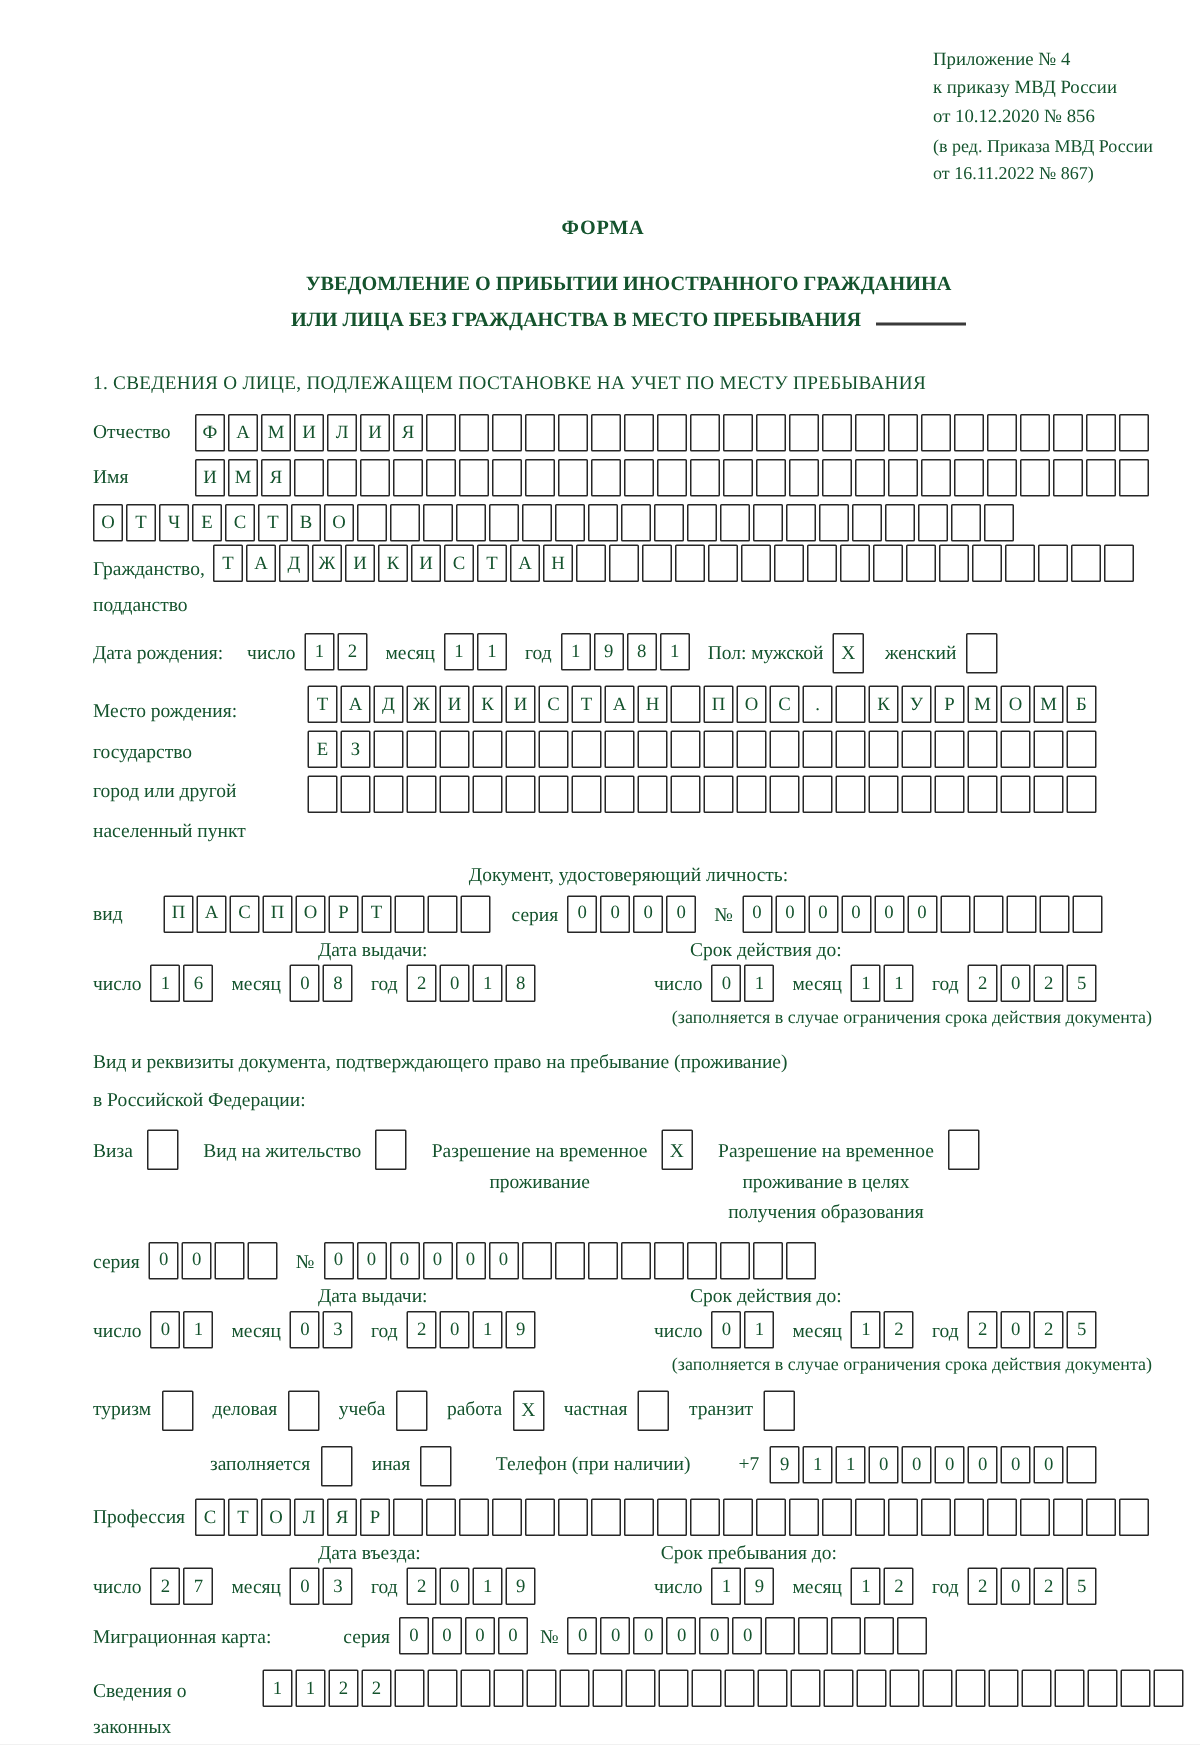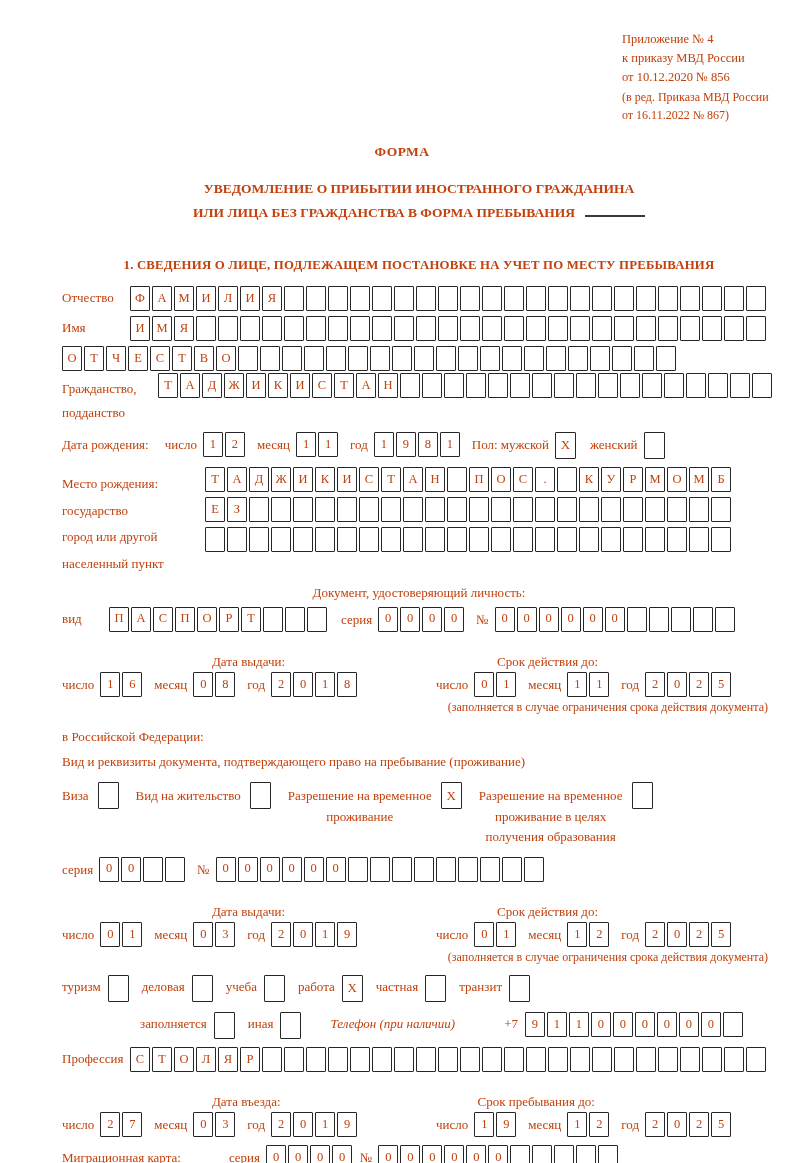--- a/index.html
+++ b/index.html
@@ -1,28 +1,28 @@
 <!DOCTYPE html>
 <html><head>
 <meta charset="utf-8">
 <style>
   html,body{margin:0;padding:0;background:#e8e8e8;}
   .page{
     width:800px;height:1163px;box-sizing:border-box;margin:0 auto;
-    background:#ffffff;color:#c2410c;
+    background:#ffffff;color:#14532d;
     font-family:"Liberation Serif","DejaVu Serif",serif;
     font-size:13px;line-height:1.25;
     padding:30px 24px 16px 62px;overflow:hidden;position:relative;
   }
   .appendix{margin-left:560px;font-size:12.5px;line-height:1.5;}
   .revision{margin-left:560px;font-size:12px;line-height:1.45;margin-top:3px;}
   .forma{text-align:center;padding-right:34px;font-weight:bold;font-size:13.5px;margin-top:20px;letter-spacing:.5px;}
   .title{text-align:center;font-weight:bold;font-size:13.5px;margin-top:16px;line-height:1.75;}
   .title-underline{display:inline-block;width:60px;border-bottom:2px solid #3a3a3a;margin-left:10px;}
-  .sec-head{font-weight:bold;font-size:12.8px;text-align:center;margin-top:34px;margin-bottom:12px;letter-spacing:.2px;}
+  .sec-head{font-weight:normal;font-size:12.8px;margin-top:24px;margin-bottom:12px;letter-spacing:.2px;}
 
   .row{display:flex;align-items:flex-start;margin-top:5px;}
   .lbl{padding-top:4px;flex:none;}
   .cells{display:inline-flex;flex:none;}
   .cell{
     box-sizing:border-box;flex:none;width:20px;height:25px;margin-right:2px;
     border:1.6px solid #262626;border-radius:1px;
     display:inline-flex;align-items:center;justify-content:center;font-size:12.5px;
   }
   .cb{
@@ -35,32 +35,32 @@
   .w-rep{width:113px;white-space:pre-line;line-height:1.85;}
   .stack{display:flex;flex-direction:column;}
   .stack .cells{margin-top:5px;}
   .stack .cells:first-child{margin-top:0;}
 
   .u{padding-top:5px;margin-right:6px;flex:none;}
   .gap-l{margin-left:10px;}
   .half-l{display:flex;width:348px;flex:none;}
   .half-r{display:flex;margin-left:26px;}
   .dh1{margin-left:150px;} .dh2{margin-left:175px;}
-  .dates-head{margin-top:22px;margin-bottom:1px;gap:37px;}
+  .dates-head{margin-top:3px;margin-bottom:1px;}
   .note{font-size:12px;text-align:right;padding-right:8px;margin-top:3px;}
   .intro{margin-top:10px;line-height:1.9;}
   .opts{display:flex;margin-top:8px;}
   .opt{display:flex;align-items:flex-start;margin-right:17px;}
   .opt:last-child{margin-right:0;}
   .opt .t{white-space:pre-line;text-align:center;margin-right:9px;padding-top:4px;line-height:1.55;}
   .purps{display:flex;flex-wrap:nowrap;align-items:flex-start;margin-top:10px;}
   .pu{display:flex;margin-right:13px;align-items:flex-start;}
   .pu .t{margin-right:7px;padding-top:4px;}
   .ind{margin-left:78px;}
-  .phone-lbl{padding-top:4px;margin-right:31px;font-style:italic;}
+  .phone-lbl{padding-top:4px;margin-right:14px;}
   .plus{padding-top:4px;margin-right:7px;}
   .mig-gap{margin-left:42px;}
   .mt8{margin-top:8px;} .mt10{margin-top:10px;}
   .doc-head{font-weight:normal;text-align:center;margin-top:8px;margin-bottom:2px;font-size:13px;}
 </style>
 </head>
 <body>
 
 <div class="page">
 
@@ -71,21 +71,21 @@
   </div>
   <div class="revision">
     <div>(в ред. Приказа МВД России</div>
     <div>от 16.11.2022 № 867)</div>
   </div>
 
   <div class="forma">ФОРМА</div>
 
   <div class="title">
     <div>УВЕДОМЛЕНИЕ О ПРИБЫТИИ ИНОСТРАННОГО ГРАЖДАНИНА</div>
-    <div><span>ИЛИ ЛИЦА БЕЗ ГРАЖДАНСТВА В ФОРМА ПРЕБЫВАНИЯ</span><span class="title-underline"></span></div>
+    <div><span>ИЛИ ЛИЦА БЕЗ ГРАЖДАНСТВА В МЕСТО ПРЕБЫВАНИЯ</span><span class="title-underline"></span></div>
   </div>
 
   <div class="sec-head">1. СВЕДЕНИЯ О ЛИЦЕ, ПОДЛЕЖАЩЕМ ПОСТАНОВКЕ НА УЧЕТ ПО МЕСТУ ПРЕБЫВАНИЯ</div>
 
   <div class="row">
     <span class="lbl w-fam">Отчество</span>
     <span class="cells">
         <span class="cell">Ф</span>
         <span class="cell">А</span>
         <span class="cell">М</span>
@@ -179,21 +179,21 @@
         <span class="cell"></span>
         <span class="cell"></span>
         <span class="cell"></span>
         <span class="cell"></span>
         <span class="cell"></span>
         <span class="cell"></span>
         <span class="cell"></span>
       </span>
   </div>
 
-  <div class="row" style="margin-top:2px;gap:16px;">
+  <div class="row" style="margin-top:2px;">
     <span class="lbl w-cit" style="white-space:pre-line;line-height:1.8;">Гражданство,
 подданство</span>
     <span class="cells">
         <span class="cell">Т</span>
         <span class="cell">А</span>
         <span class="cell">Д</span>
         <span class="cell">Ж</span>
         <span class="cell">И</span>
         <span class="cell">К</span>
         <span class="cell">И</span>
@@ -412,22 +412,22 @@
           <span class="cell">2</span>
           <span class="cell">0</span>
           <span class="cell">2</span>
           <span class="cell">5</span>
         </span>
     </span>
   </div>
   <div class="note">(заполняется в случае ограничения срока действия документа)</div>
 
   <div class="intro">
+    <div>Вид и реквизиты документа, подтверждающего право на пребывание (проживание)</div>
     <div>в Российской Федерации:</div>
-    <div>Вид и реквизиты документа, подтверждающего право на пребывание (проживание)</div>
   </div>
 
   <div class="opts">
     <span class="opt">
       <span class="t">Виза</span>
       <span class="cb"></span>
     </span>
     <span class="opt">
       <span class="t">Вид на жительство</span>
       <span class="cb"></span>

